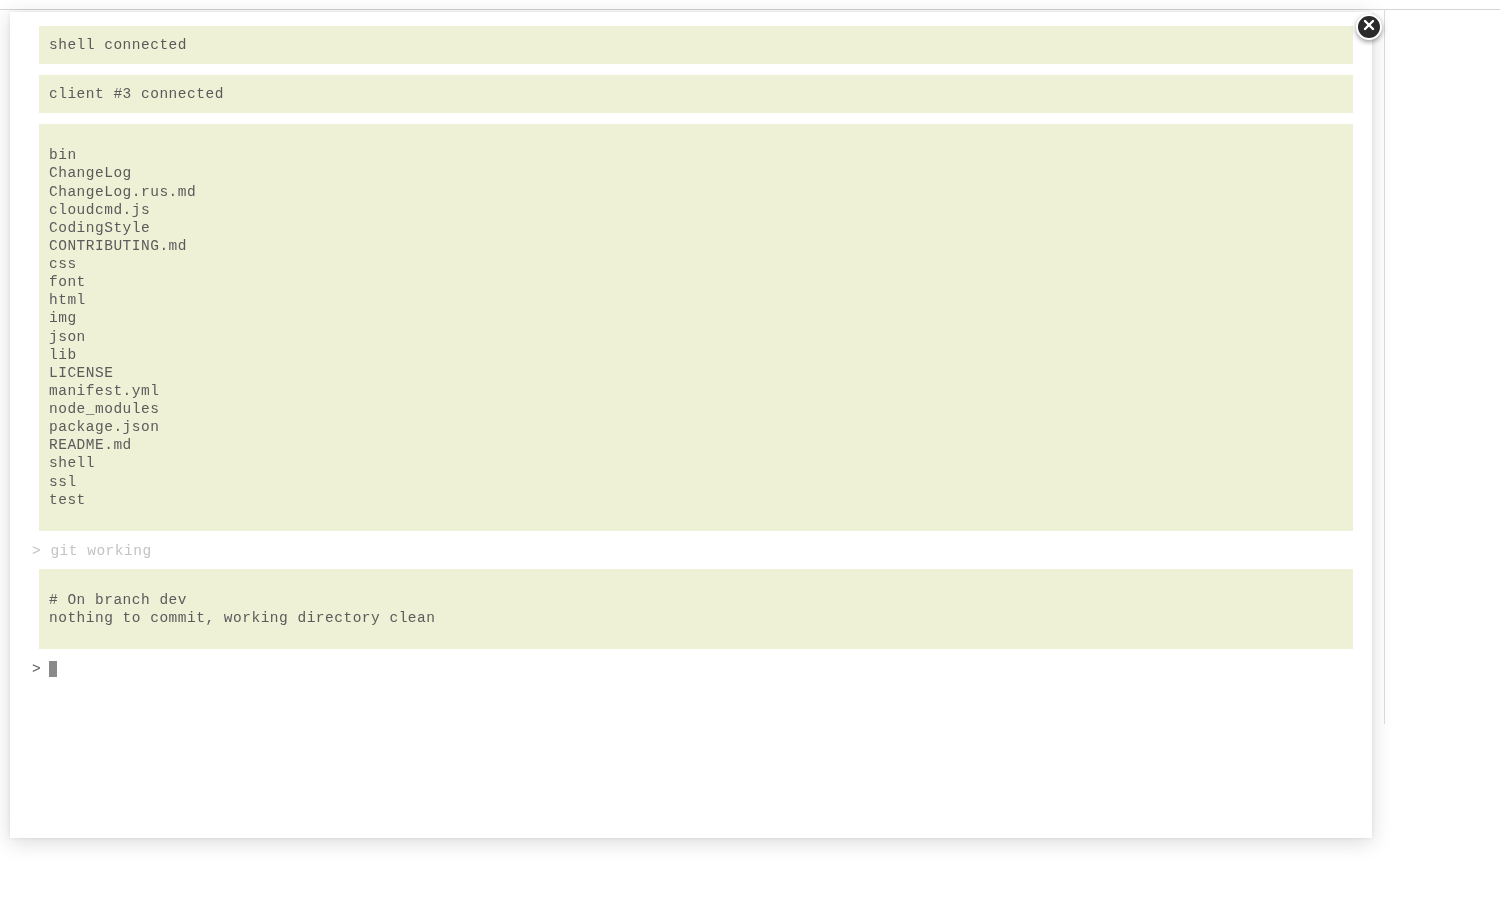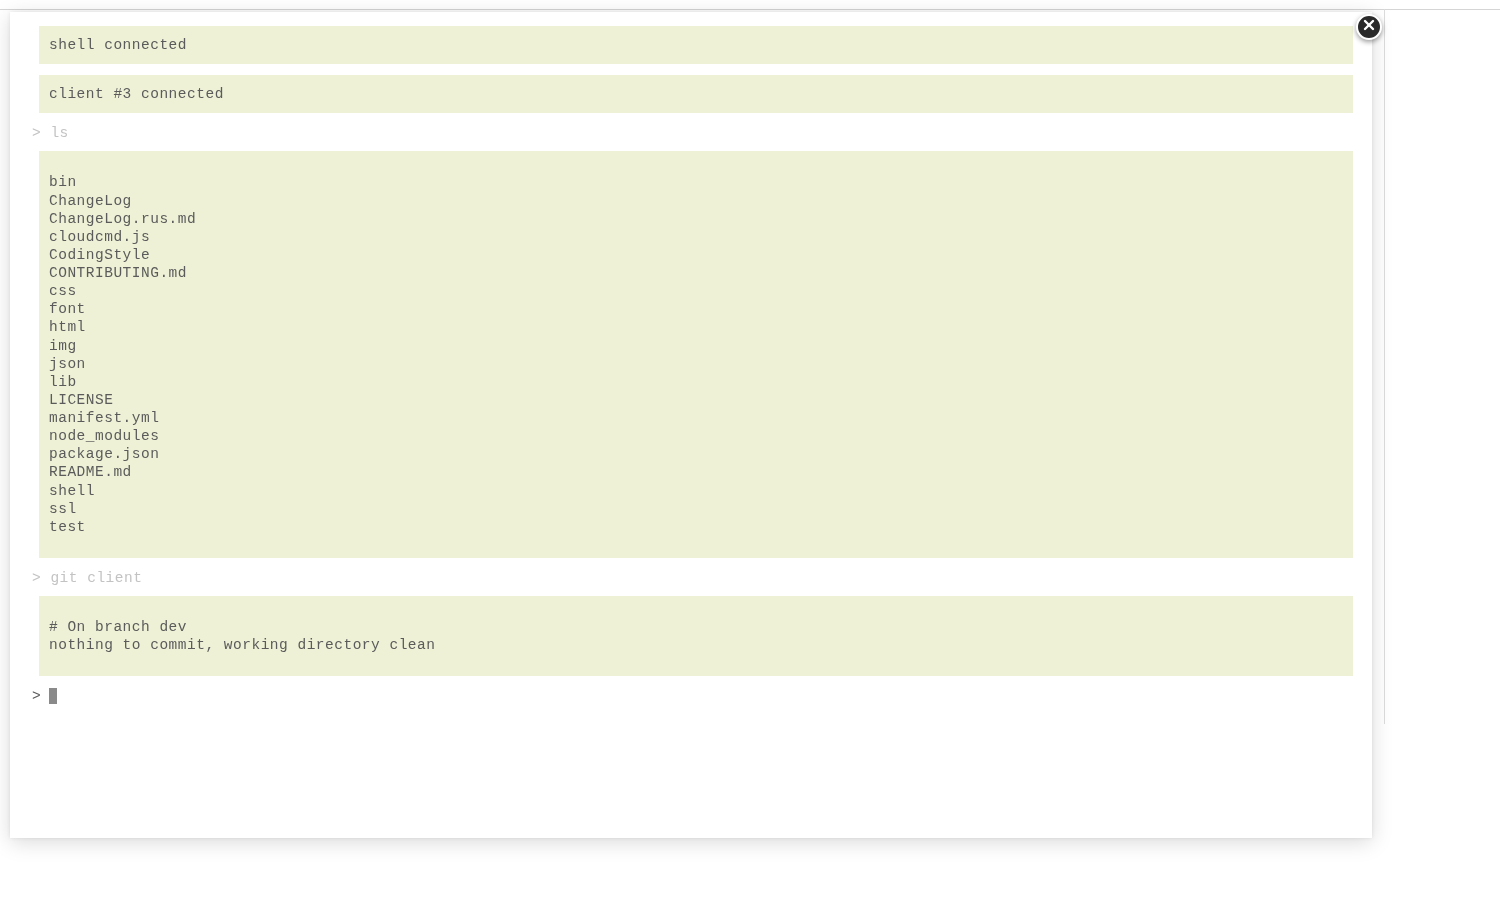--- a/index.html
+++ b/index.html
@@ -108,24 +108,20 @@
 <body>
 
 <div class="outer-border"></div>
 <div class="right-edge"></div>
 
 <div class="console-panel">
 
   <div class="status-block">shell connected</div>
   <div class="status-block">client #3 connected</div>
 
-  <div class="cmd-line">
-    <span class="prompt">&gt;</span>
-    <span class="cmd-text">ls</span>
-  </div>
   <div class="output-block">bin
 ChangeLog
 ChangeLog.rus.md
 cloudcmd.js
 CodingStyle
 CONTRIBUTING.md
 css
 font
 html
 img
@@ -135,21 +131,21 @@
 manifest.yml
 node_modules
 package.json
 README.md
 shell
 ssl
 test</div>
 
   <div class="cmd-line">
     <span class="prompt">&gt;</span>
-    <span class="cmd-text">git client</span>
+    <span class="cmd-text">git working</span>
   </div>
   <div class="output-block"># On branch dev
 nothing to commit, working directory clean</div>
 
   <div class="input-line">
     <span class="prompt">&gt;</span>
     <span></span>
     <span class="cursor"></span>
   </div>
 

